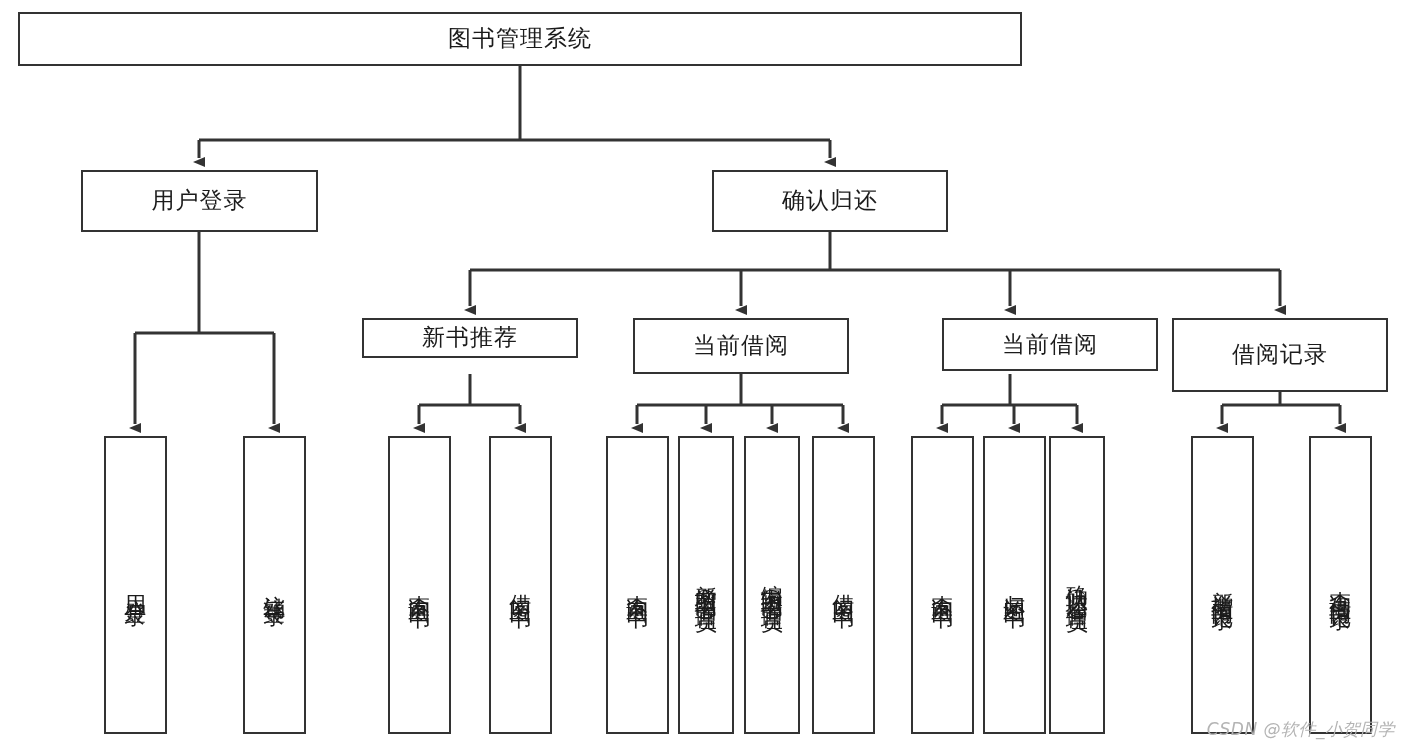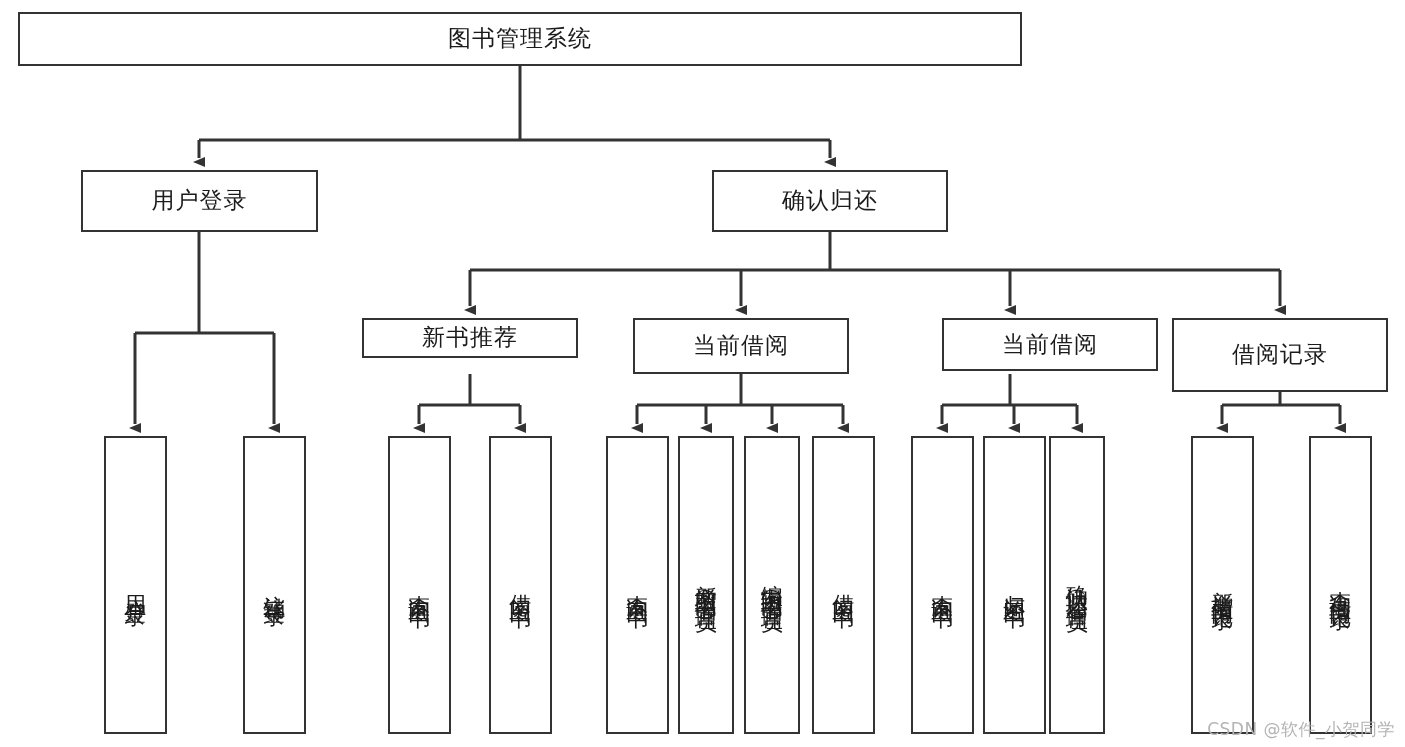--- a/index.html
+++ b/index.html
@@ -55,20 +55,21 @@
   }
   #watermark {
     position: absolute;
     right: 10px;
     bottom: 6px;
     font-size: 17px;
     color: #b4b4b4;
     letter-spacing: 0.5px;
     white-space: nowrap;
     user-select: none;
+    font-style: italic;
   }
 </style>
 </head>
 <body>
 
 <div id="canvas">
 
   <svg id="wires" viewBox="0 0 1405 747" xmlns="http://www.w3.org/2000/svg">
     <defs>
       <marker id="arrow" markerWidth="10" markerHeight="12" refX="1" refY="6" orient="auto" markerUnits="userSpaceOnUse">

